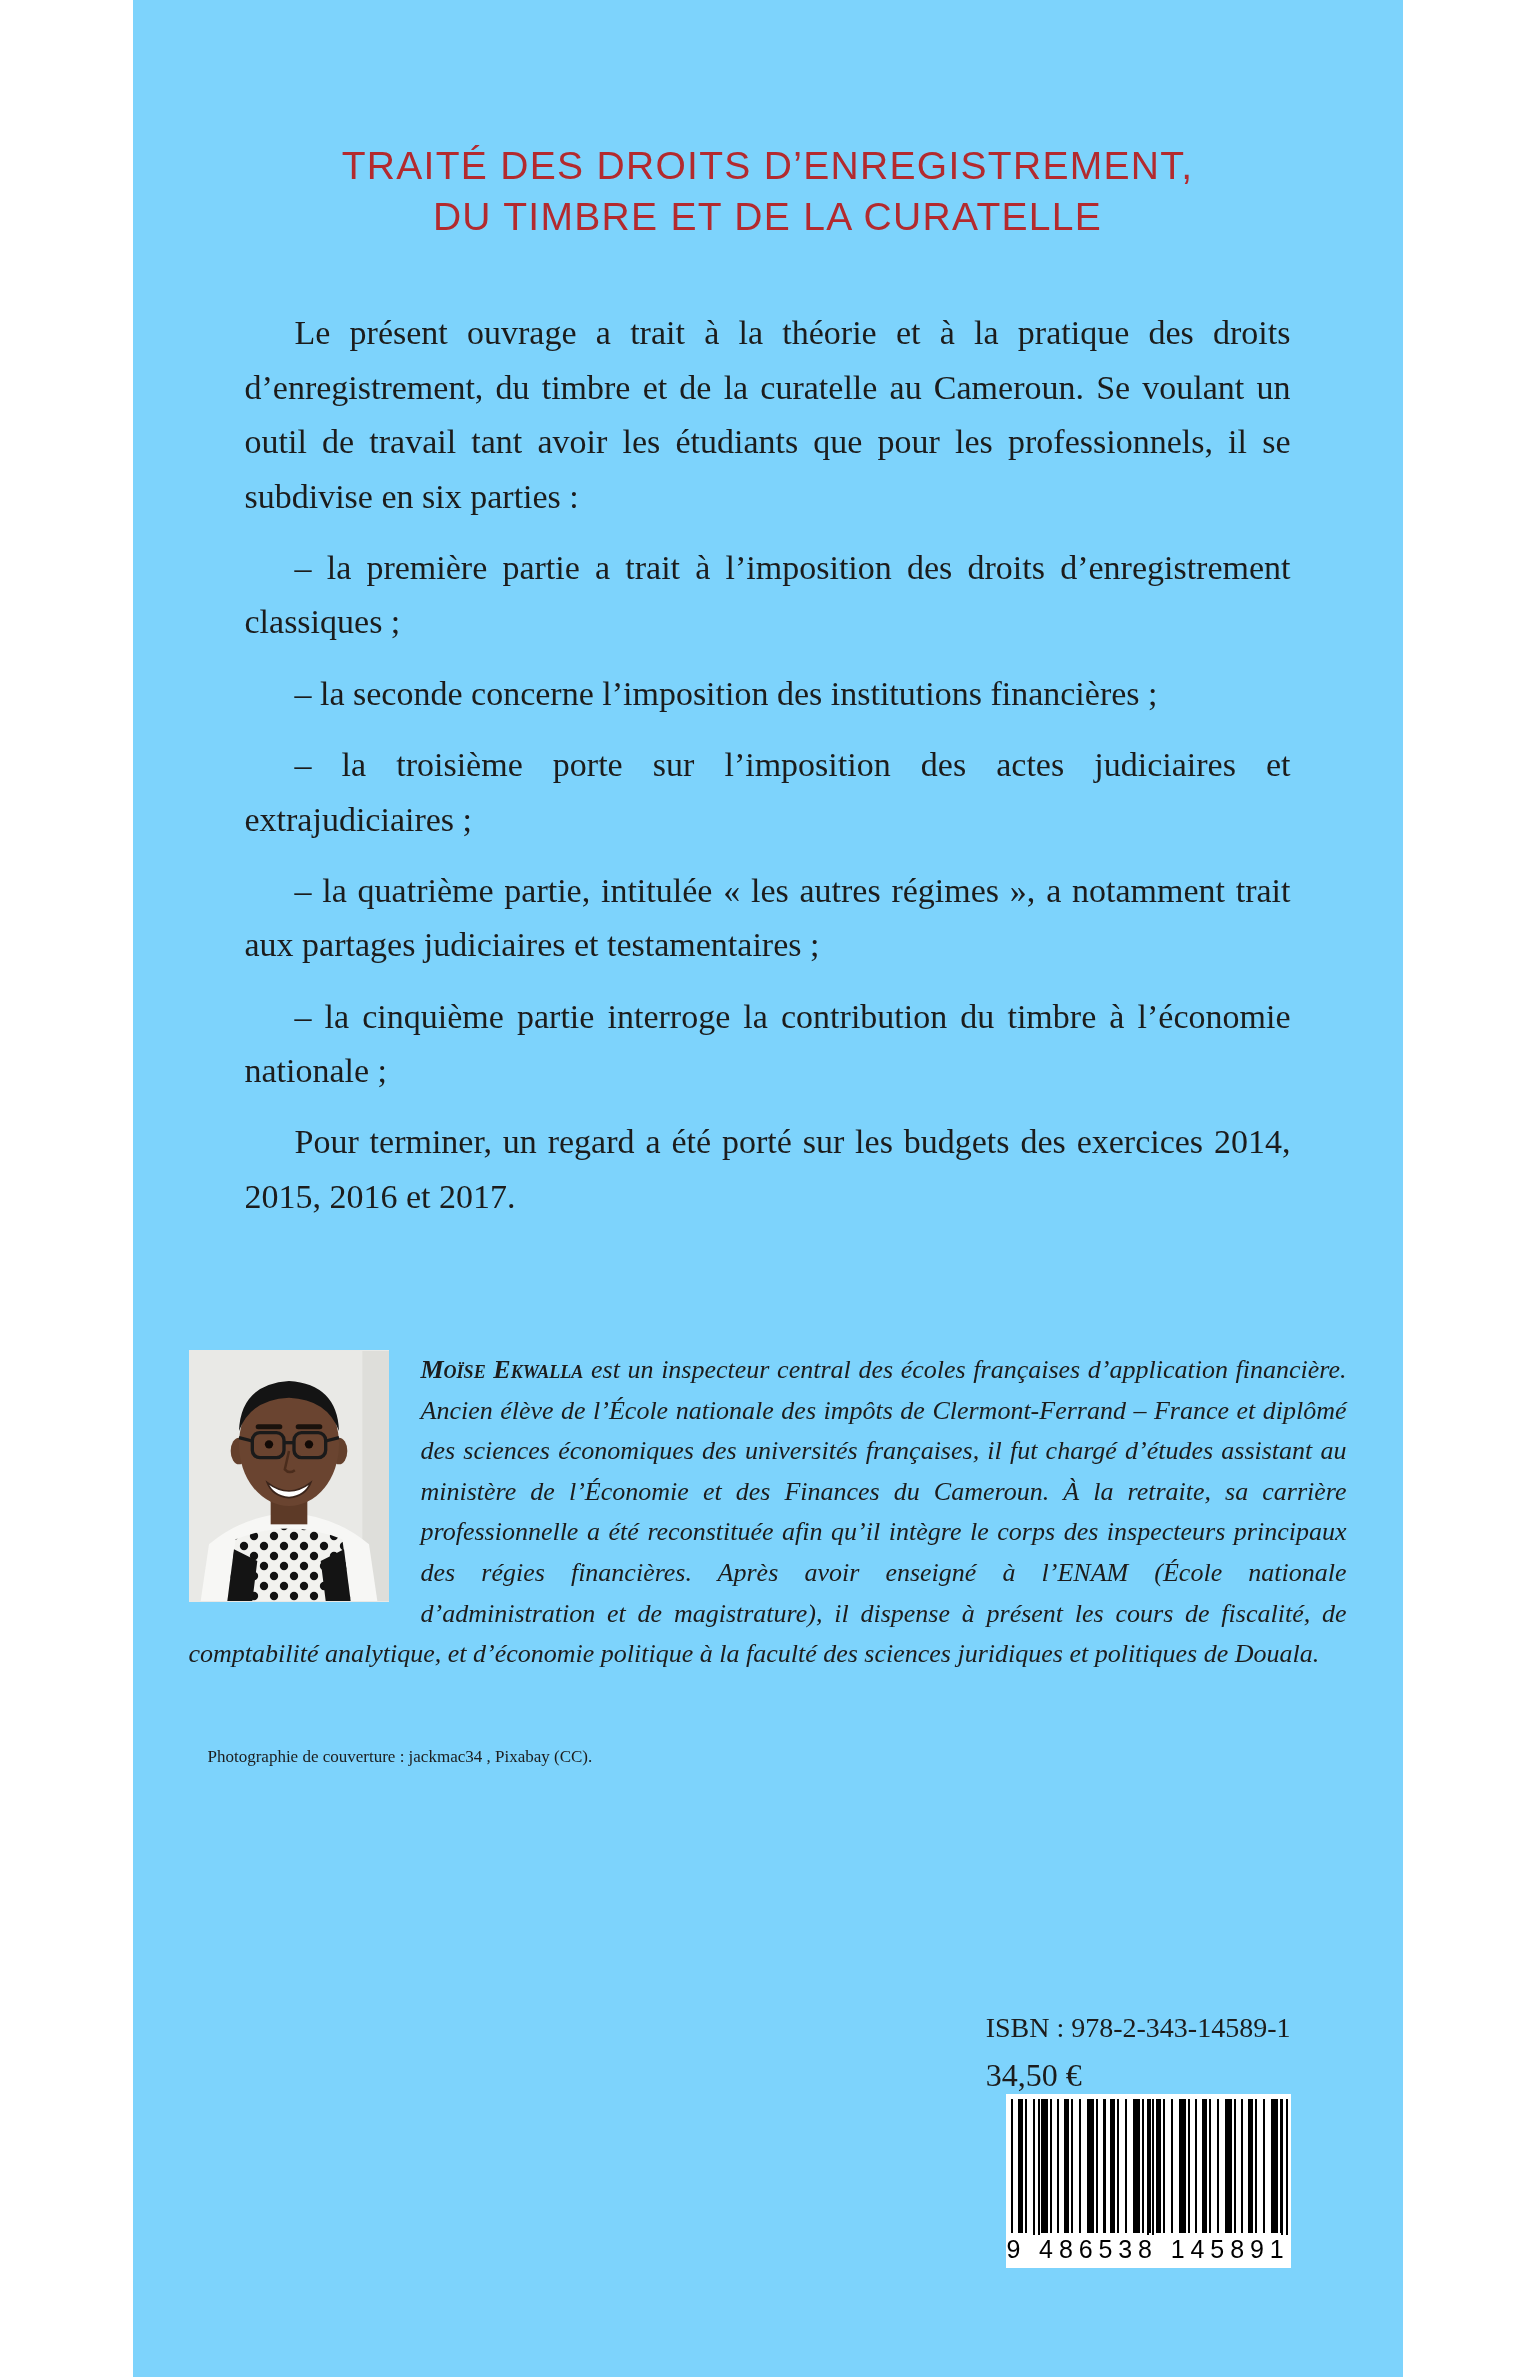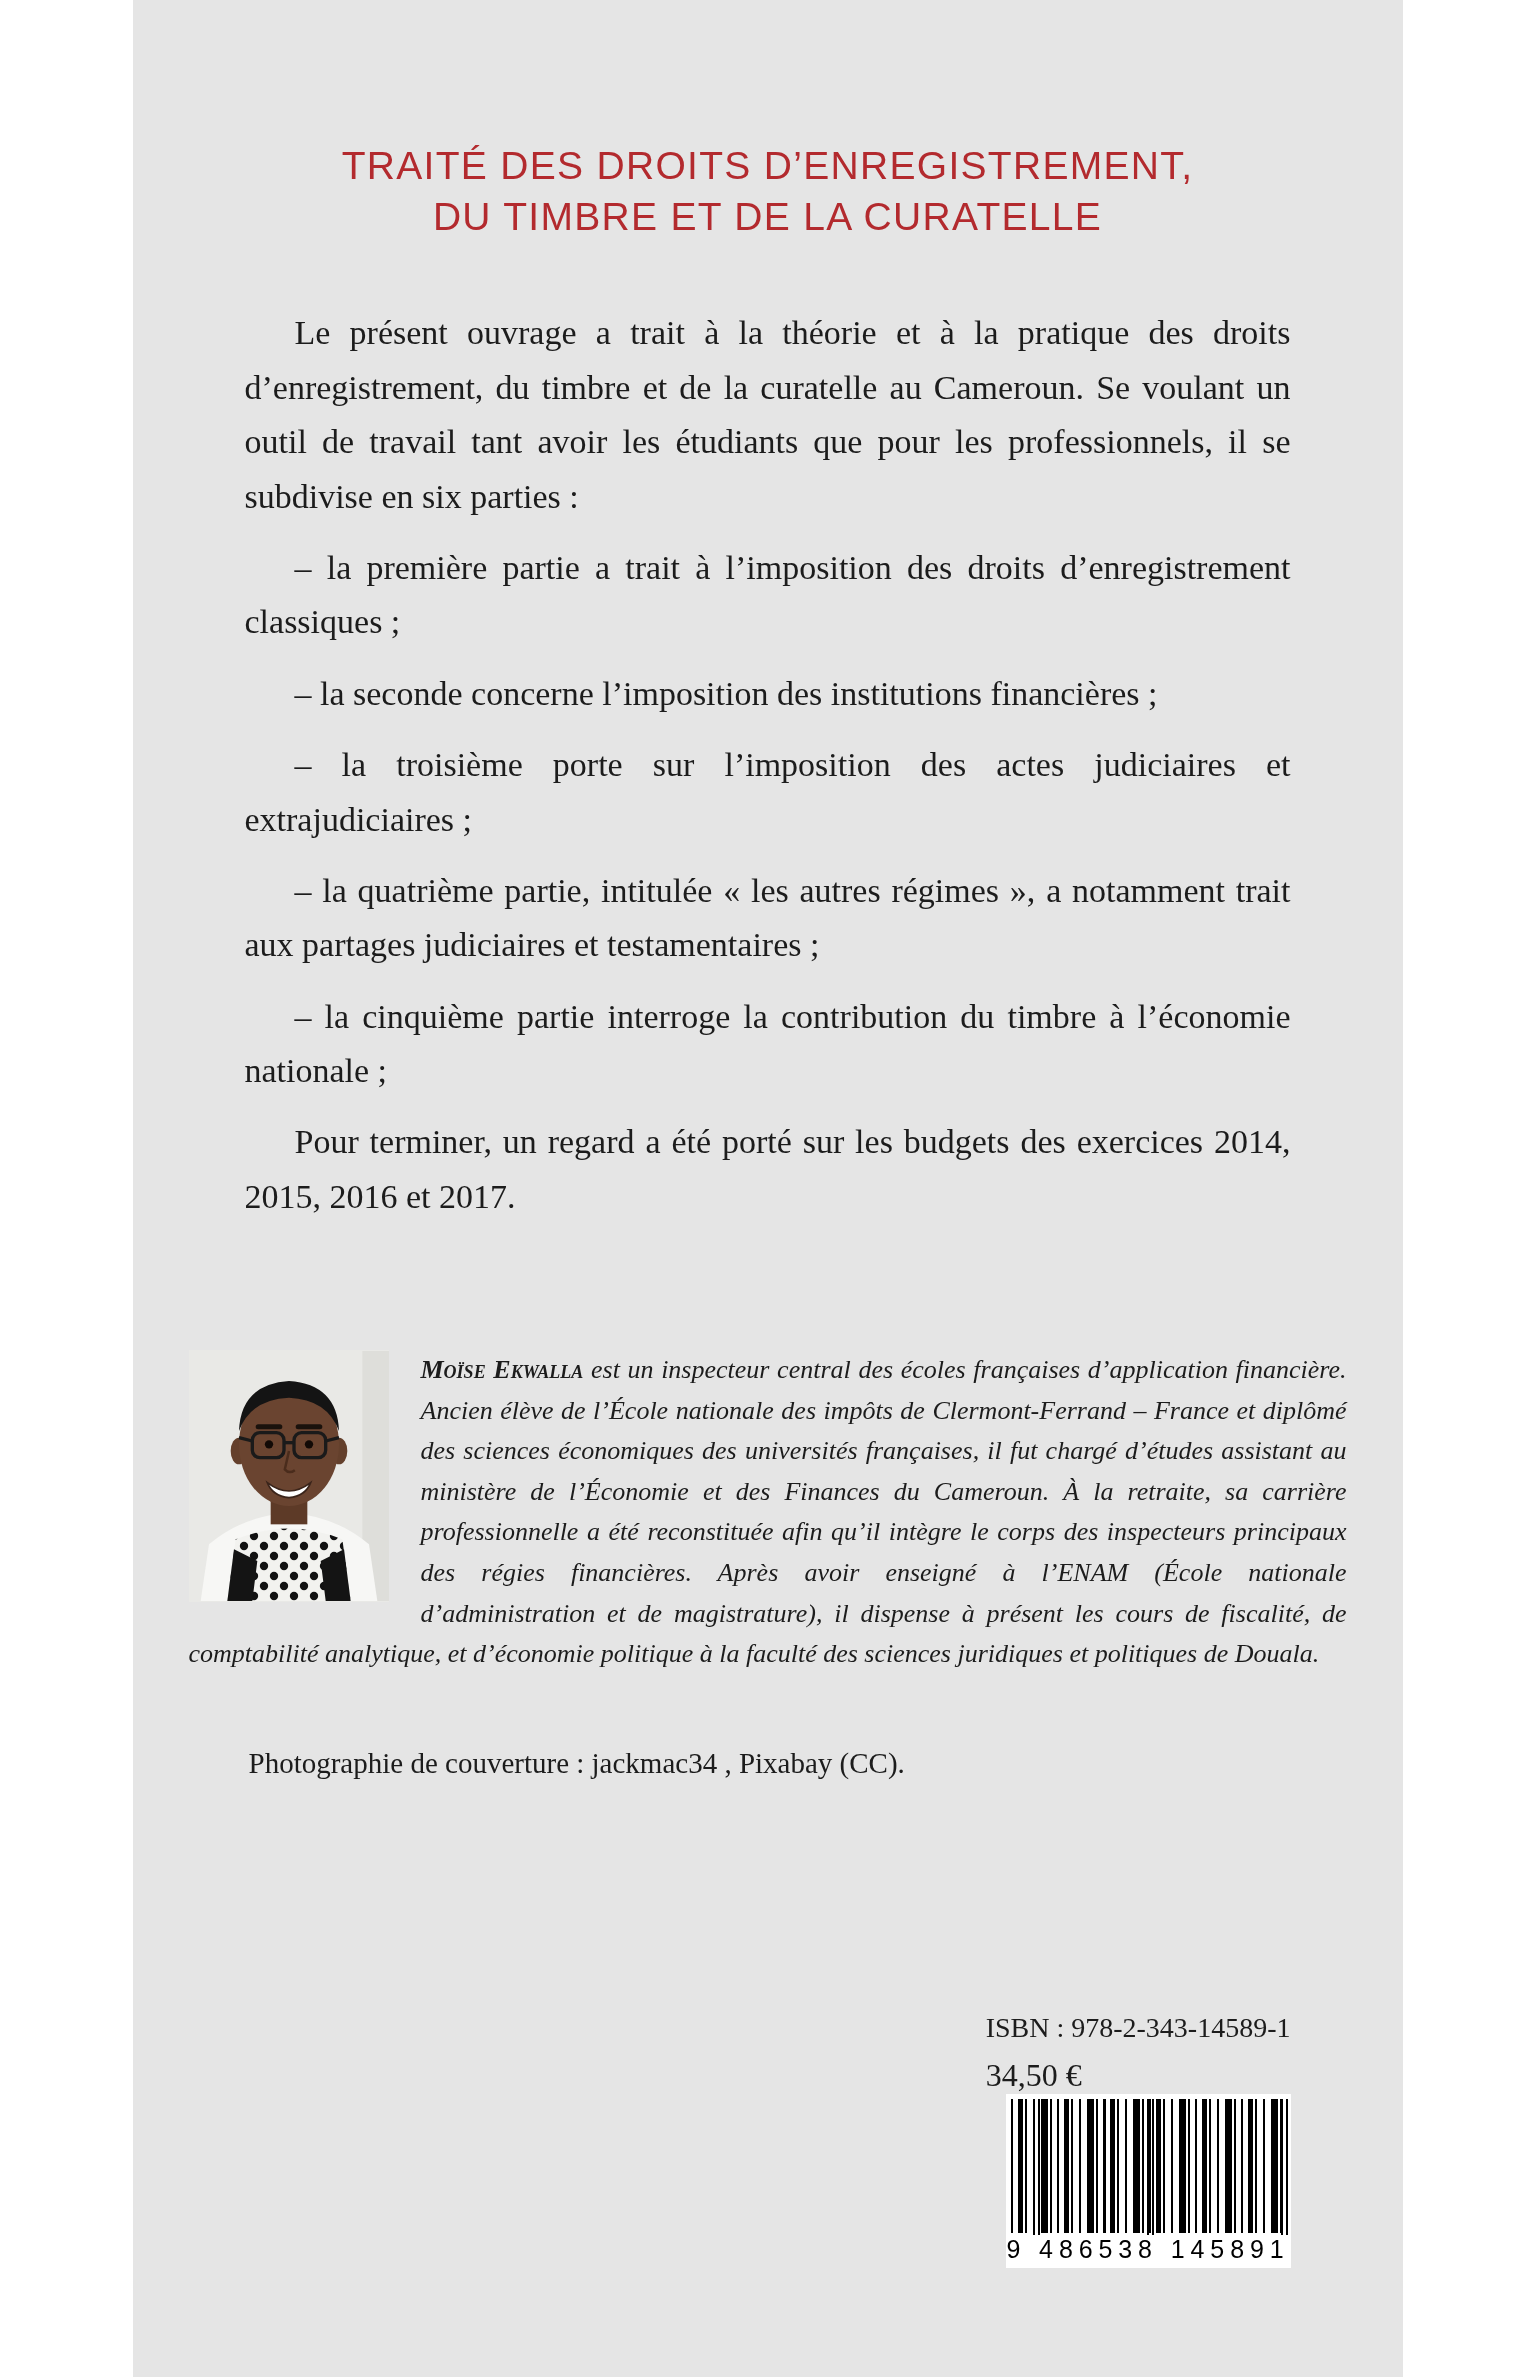--- a/index.html
+++ b/index.html
@@ -2,21 +2,21 @@
 <html lang="fr" style="font-size:13.4px"><head>
 <meta charset="utf-8">
 <style>
   * { margin: 0; padding: 0; box-sizing: border-box; }
   html, body { background: #ffffff; }
   .page {
     position: relative;
     width: 1270px;
     height: 2377px;
     margin: 0 auto;
-    background: #e5e5e5;
+    background: #7dd3fc;
     overflow: hidden;
     font-family: "Liberation Serif", serif;
     color: #1c1c1c;
   }
   
   .book-title {
     margin: 141px 101px 0;
     text-align: center;
     font-family: "Liberation Sans", sans-serif;
     font-weight: 500;
@@ -54,22 +54,22 @@
     margin-bottom: 8.4px;
     background: #e9e9e6;
   }
   .author-photo svg { display: block; width: 100%; height: 100%; }
   .author-name {
     font-weight: bold;
     font-variant: small-caps;
   }
   
   .photo-credit {
-    margin: 72px 116px 0;
-    font-size: 29px;
+    margin: 72px 75px 0;
+    font-size: 17px;
     font-style: normal;
     color: #1c1c1c;
   }
   
   .footer {
     position: absolute;
     left: 112px;
     right: 112px;
     bottom: 109px;
     display: flex;

